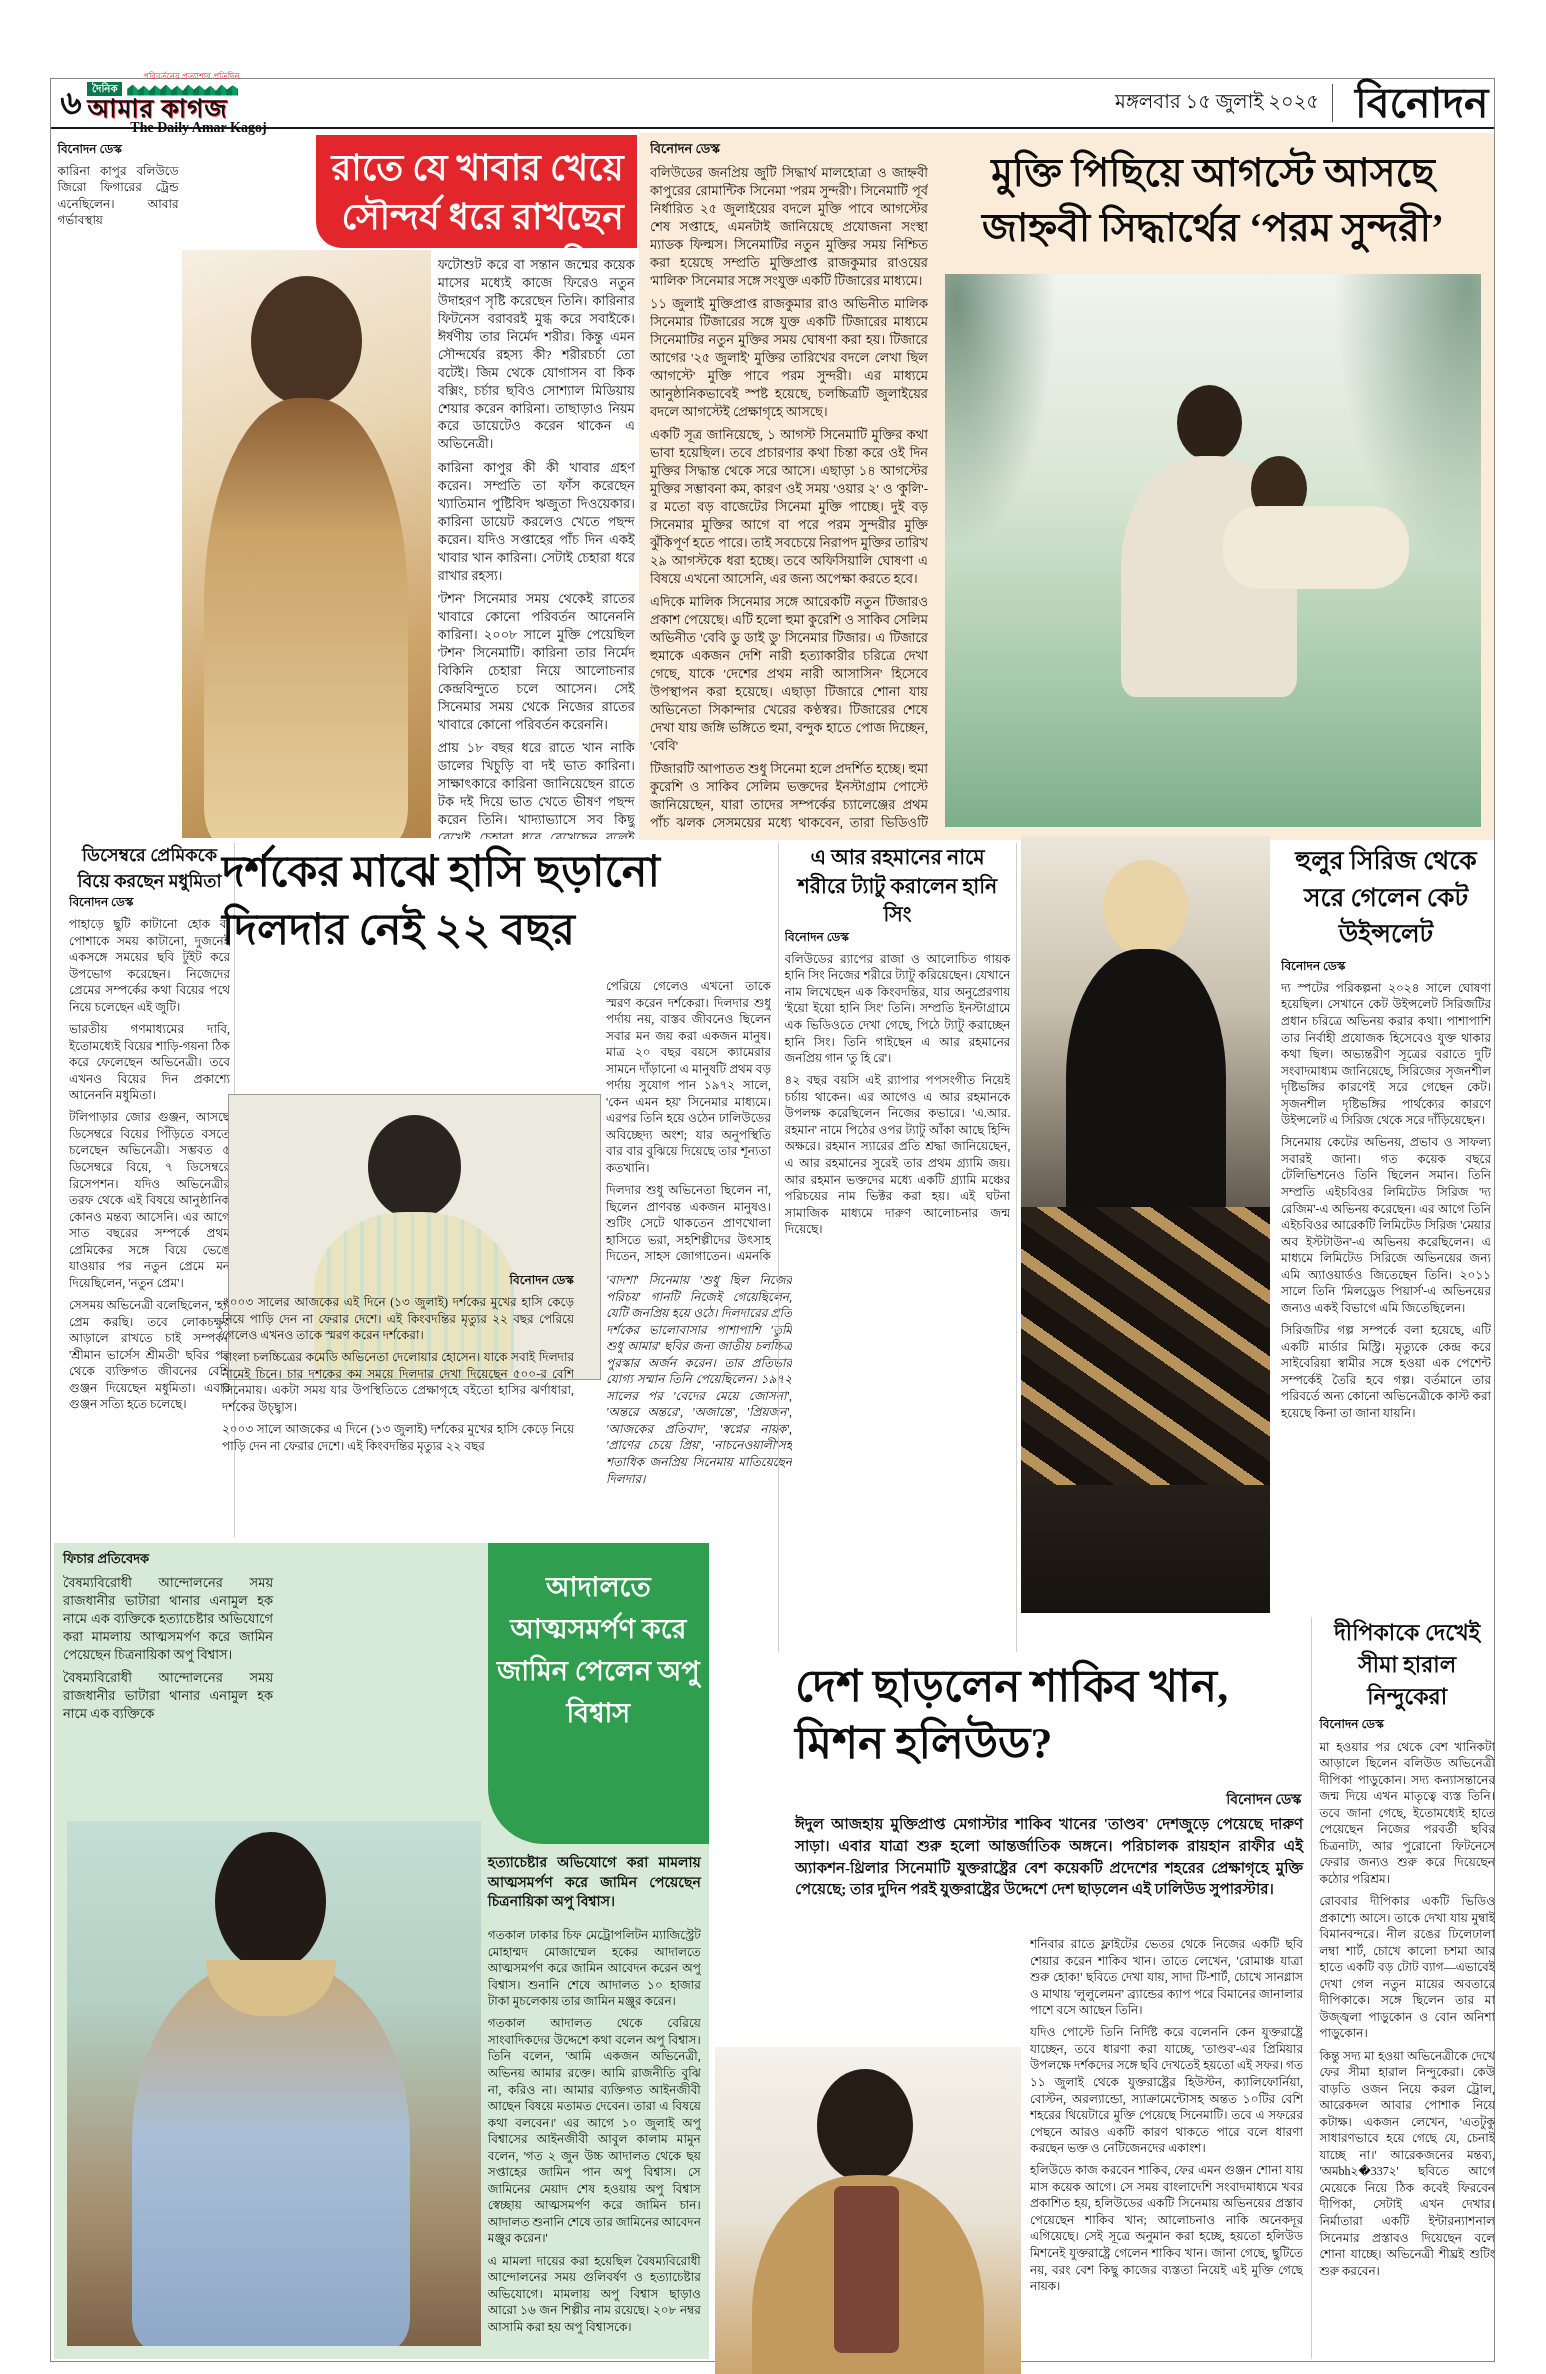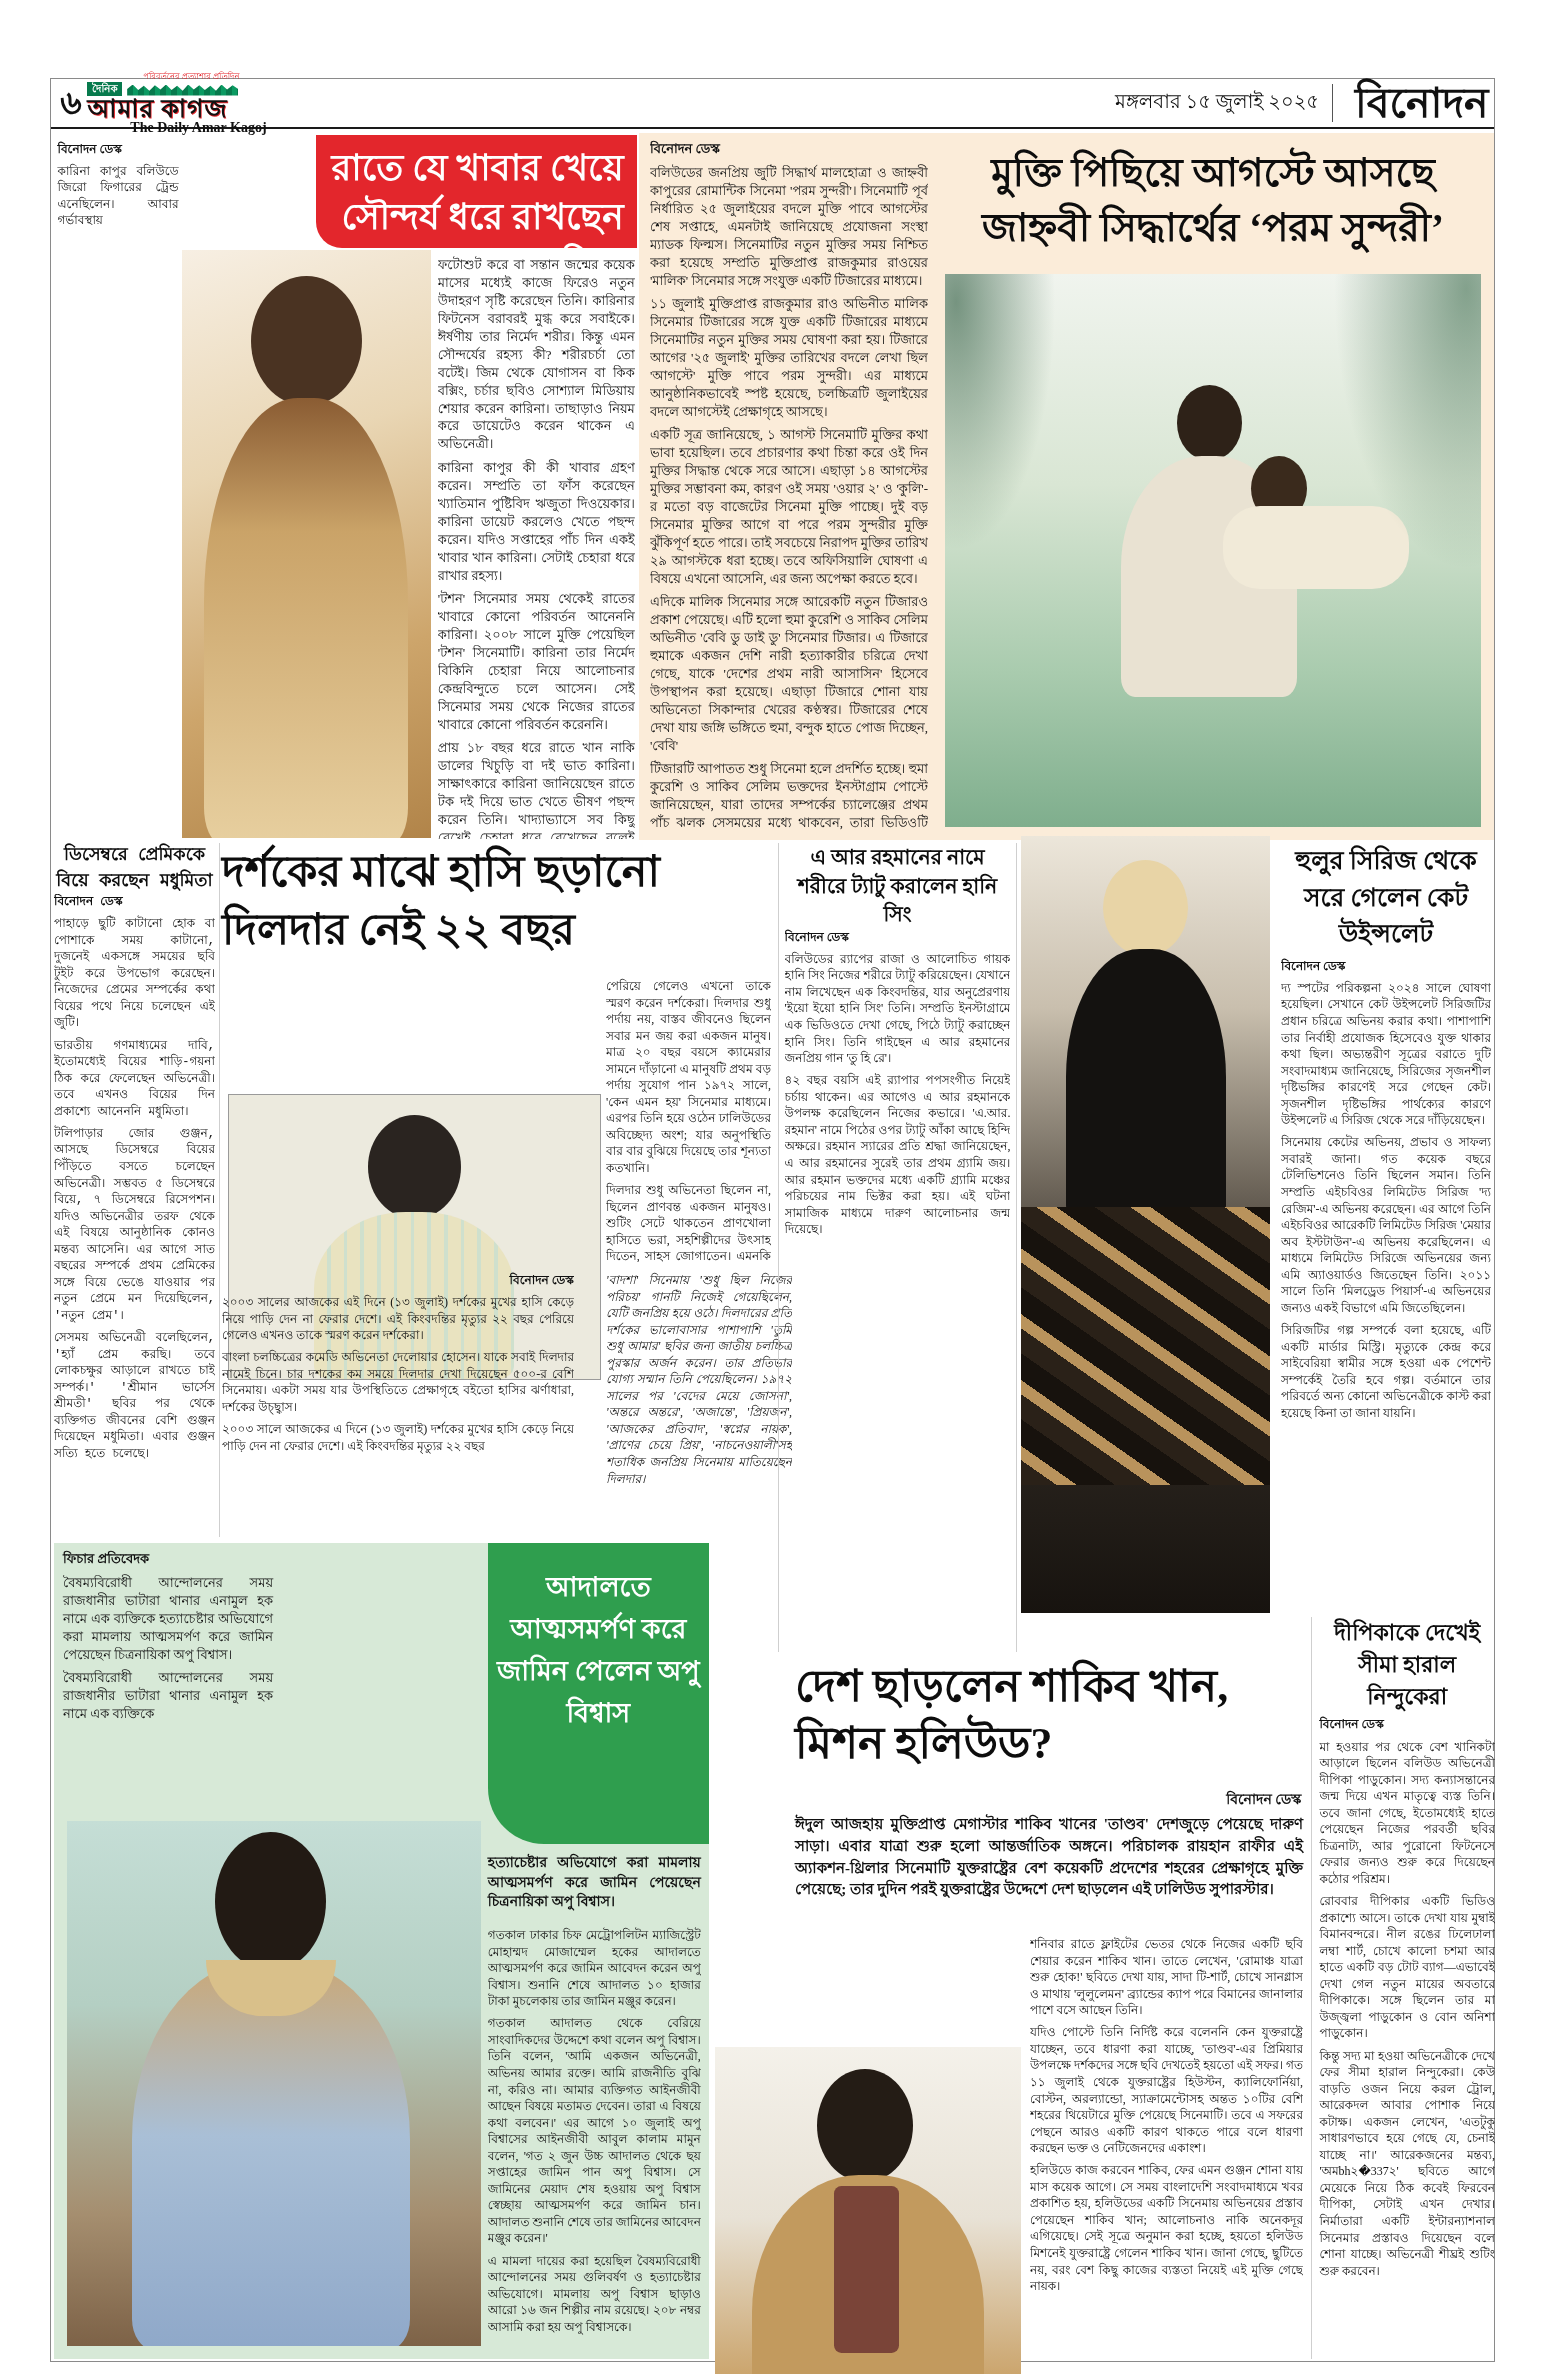--- a/index.html
+++ b/index.html
@@ -101,21 +101,21 @@
       <div class="abs photo ph-param" style="left:306px;top:141px;width:536px;height:553px;">
         <div class="head" style="left:232px;top:111px;width:65px;height:76px;background:#2e2218;"></div>
         <div class="torso" style="left:176px;top:182px;width:176px;height:241px;background:#e9e2d2;"></div>
         <div class="head" style="left:306px;top:182px;width:56px;height:65px;background:#3a2a1c;"></div>
         <div class="torso" style="left:278px;top:232px;width:186px;height:83px;border-radius:37px;background:#f1ead8;"></div>
         <div class="abs" style="left:0;top:0;width:111px;height:278px;background:radial-gradient(ellipse at 10% 10%,rgba(20,70,40,.55),rgba(20,70,40,0) 70%);"></div>
         <div class="abs" style="right:0;top:0;width:148px;height:297px;background:radial-gradient(ellipse at 90% 5%,rgba(25,80,45,.5),rgba(25,80,45,0) 70%);"></div>
       </div>
     </div>
 
-    <div class="abs" style="left:3px;top:764px;width:161px;height:694px;border-right:0.9px solid #cfcfcf;padding-right:3.7px;font-family:Liberation Mono, monospace;">
+    <div class="abs" style="left:18px;top:764px;width:161px;height:694px;border-right:0.9px solid #cfcfcf;padding-right:3.7px;">
       <h3 style="font-size:17.6px;line-height:1.45;text-align:center;">ডিসেম্বরে প্রেমিককে বিয়ে করছেন মধুমিতা</h3>
       <div class="bodytxt small" style="overflow:hidden;height:638px;">
         <p class="byline">বিনোদন ডেস্ক</p>
         <p>পাহাড়ে ছুটি কাটানো হোক বা পোশাকে সময় কাটানো, দুজনেই একসঙ্গে সময়ের ছবি টুইট করে উপভোগ করেছেন। নিজেদের প্রেমের সম্পর্কের কথা বিয়ের পথে নিয়ে চলেছেন এই জুটি।</p>
         <p>ভারতীয় গণমাধ্যমের দাবি, ইতোমধ্যেই বিয়ের শাড়ি-গয়না ঠিক করে ফেলেছেন অভিনেত্রী। তবে এখনও বিয়ের দিন প্রকাশ্যে আনেননি মধুমিতা।</p>
         <p>টলিপাড়ার জোর গুঞ্জন, আসছে ডিসেম্বরে বিয়ের পিঁড়িতে বসতে চলেছেন অভিনেত্রী। সম্ভবত ৫ ডিসেম্বরে বিয়ে, ৭ ডিসেম্বরে রিসেপশন। যদিও অভিনেত্রীর তরফ থেকে এই বিষয়ে আনুষ্ঠানিক কোনও মন্তব্য আসেনি। এর আগে সাত বছরের সম্পর্কে প্রথম প্রেমিকের সঙ্গে বিয়ে ভেঙে যাওয়ার পর নতুন প্রেমে মন দিয়েছিলেন, 'নতুন প্রেম'।</p>
         <p>সেসময় অভিনেত্রী বলেছিলেন, 'হ্যাঁ প্রেম করছি। তবে লোকচক্ষুর আড়ালে রাখতে চাই সম্পর্ক।' 'শ্রীমান ভার্সেস শ্রীমতী' ছবির পর থেকে ব্যক্তিগত জীবনের বেশি গুঞ্জন দিয়েছেন মধুমিতা। এবার গুঞ্জন সত্যি হতে চলেছে।</p>
       </div>
     </div>
 

